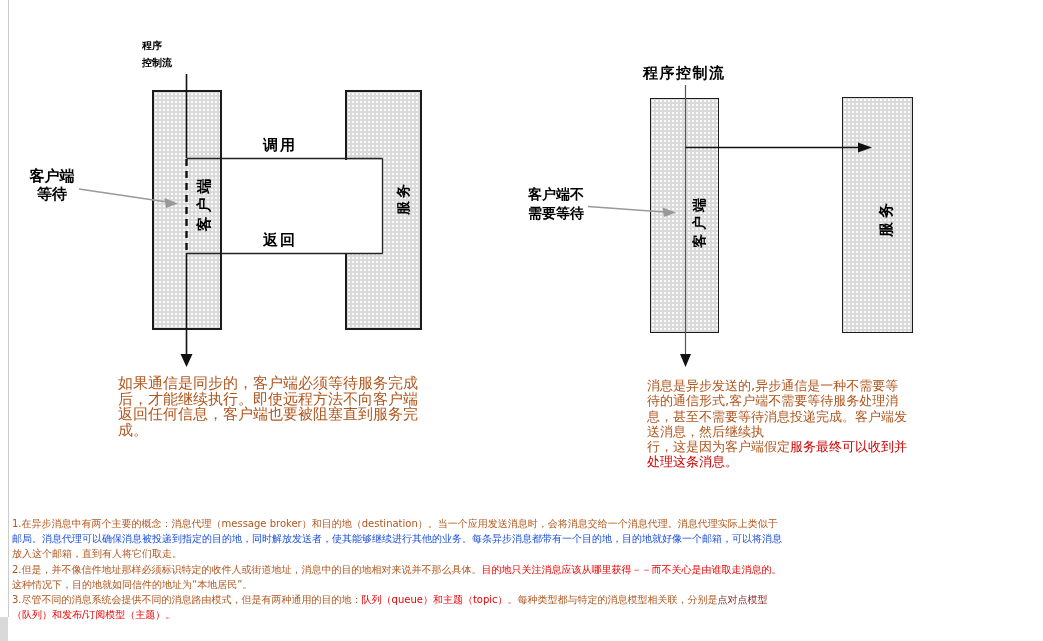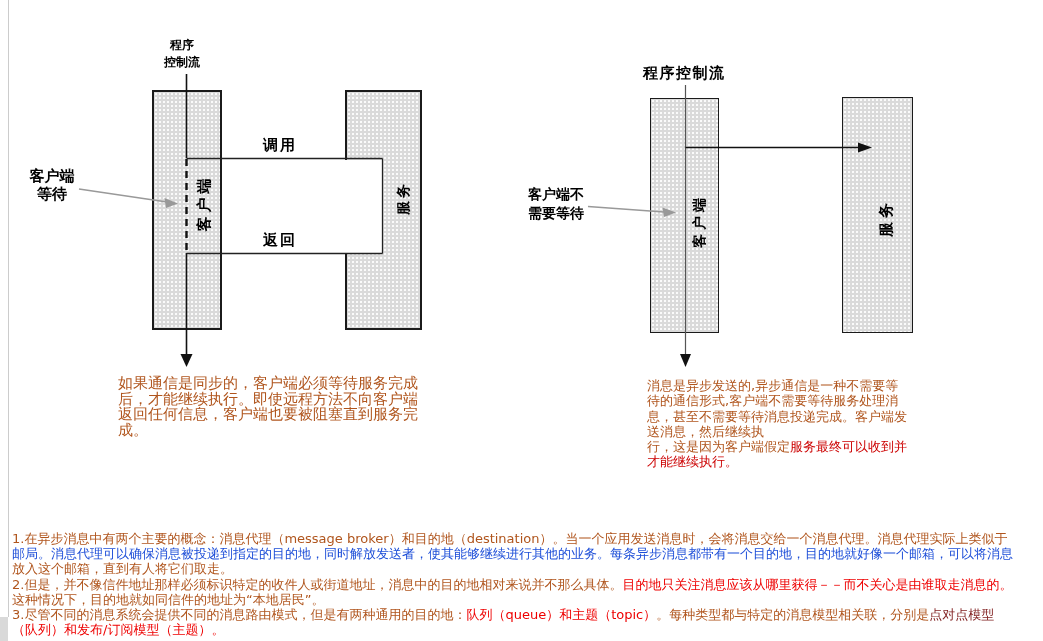--- a/index.html
+++ b/index.html
@@ -21,38 +21,38 @@
   .ln{stroke:#111;stroke-width:1.6;}
   .dash{stroke:#111;stroke-width:2.4;stroke-dasharray:7 5;}
   .ln1{stroke:#222;stroke-width:1.3;}
   .ln2{stroke:#555;stroke-width:1.2;}
   .lng{stroke:#999;stroke-width:1.4;}
   .ah{fill:#111;}
   .ahg{fill:#999;}
 
   .lbl{position:absolute;z-index:5;color:#000;font-weight:bold;white-space:nowrap;
        font-family:"DejaVu Serif","Liberation Serif",serif;}
-  #lflow{left:142px;top:37px;width:80px;text-align:center;font-size:12px;line-height:17px;}
+  #lflow{left:142px;top:37px;width:80px;font-size:10px;line-height:17px;}
   #rflow{left:643px;top:64px;font-size:15px;letter-spacing:1.5px;}
   #lcall{left:263px;top:136px;font-size:15px;letter-spacing:2px;}
   #lreturn{left:263px;top:231px;font-size:15px;letter-spacing:2px;}
   #lwait{left:10px;top:167px;width:84px;text-align:center;font-size:15px;line-height:18px;}
   #rwait{left:513px;top:185px;width:86px;text-align:center;font-size:14px;line-height:18.5px;}
   .rot{position:absolute;z-index:5;font-weight:bold;white-space:nowrap;
        font-family:"DejaVu Serif","Liberation Serif",serif;
        transform:translate(-50%,-50%) rotate(-90deg);}
   #lclientlbl{left:204px;top:203px;font-size:15px;letter-spacing:4px;}
   #lservicelbl{left:404px;top:198px;font-size:14px;letter-spacing:3px;}
   #rclientlbl{left:700px;top:221px;font-size:14px;letter-spacing:4px;}
   #rservicelbl{left:886px;top:218px;font-size:15px;letter-spacing:4px;}
 
   .cap{position:absolute;z-index:5;white-space:nowrap;font-family:"DejaVu Sans","Liberation Sans",sans-serif;}
   #lcaption{left:118px;top:376px;font-size:15px;line-height:15.5px;}
   #rcaption{left:647px;top:378px;font-size:13px;line-height:15.3px;}
-  #notes{position:absolute;left:12px;top:531px;z-index:5;font-size:13px;line-height:15.2px;
+  #notes{position:absolute;left:12px;top:516px;z-index:5;font-size:10px;line-height:15.2px;
          white-space:nowrap;font-family:"DejaVu Sans","Liberation Sans",sans-serif;}
 </style>
 </head>
 <body>
 
 <div id="stage">
 
   <div class="edge-line"></div>
   <div class="edge-block"></div>
 
@@ -118,21 +118,21 @@
       <div><span>需要等待</span></div>
     </div>
   <div class="rot" id="rclientlbl">客户端</div>
   <div class="rot" id="rservicelbl">服务</div>
   <div class="cap" id="rcaption">
       <div><span style="color: rgb(176, 85, 29);">消息是异步发送的,异步通信是一种不需要等</span></div>
       <div><span style="color: rgb(176, 85, 29);">待的通信形式,客户端不需要等待服务处理消</span></div>
       <div><span style="color: rgb(176, 85, 29);">息，甚至不需要等待消息投递完成。客户端发</span></div>
       <div><span style="color: rgb(176, 85, 29); margin-top: 28px;">送消息，然后继续执</span></div>
       <div><span style="color: rgb(176, 85, 29);">行，这是因为客户端假定</span><span style="color: rgb(204, 0, 0);">服务最终可以收到并</span></div>
-      <div><span style="color: rgb(204, 0, 0);">才能继续执行。</span></div>
+      <div><span style="color: rgb(204, 0, 0);">处理这条消息。</span></div>
     </div>
 
   <div id="notes">
       <div><span style="color: rgb(176, 85, 29);">1.在异步消息中有两个主要的概念：消息代理（message broker）和目的地（destination）。当一个应用发送消息时，会将消息交给一个消息代理。消息代理实际上类似于</span></div>
       <div><span style="color: #1d4ed8;">邮局。消息代理可以确保消息被投递到指定的目的地，同时解放发送者，使其能够继续进行其他的业务。每条异步消息都带有一个目的地，目的地就好像一个邮箱，可以将消息</span></div>
       <div><span style="color: rgb(176, 85, 29);">放入这个邮箱，直到有人将它们取走。</span></div>
       <div><span style="color: rgb(176, 85, 29);">2.但是，并不像信件地址那样必须标识特定的收件人或街道地址，消息中的目的地相对来说并不那么具体。</span><span style="color: rgb(238, 0, 0);">目的地只关注消息应该从哪里获得－－而不关心是由谁取走消息的。</span></div>
       <div><span style="color: rgb(176, 85, 29);">这种情况下，目的地就如同信件的地址为“本地居民”。</span></div>
       <div><span style="color: rgb(176, 85, 29); text-align: center;">3.尽管不同的消息系统会提供不同的消息路由模式，但是有两种通用的目的地：</span><span style="color: rgb(238, 0, 0);">队列（queue）和主题（topic）</span><span style="color: rgb(176, 85, 29);">。每种类型都与特定的消息模型相关联，分别是</span><span style="color: #7f1d1d;">点对点模型</span></div>
       <div><span style="color: rgb(238, 0, 0);">（队列）和发布/订阅模型（主题）。</span></div>

